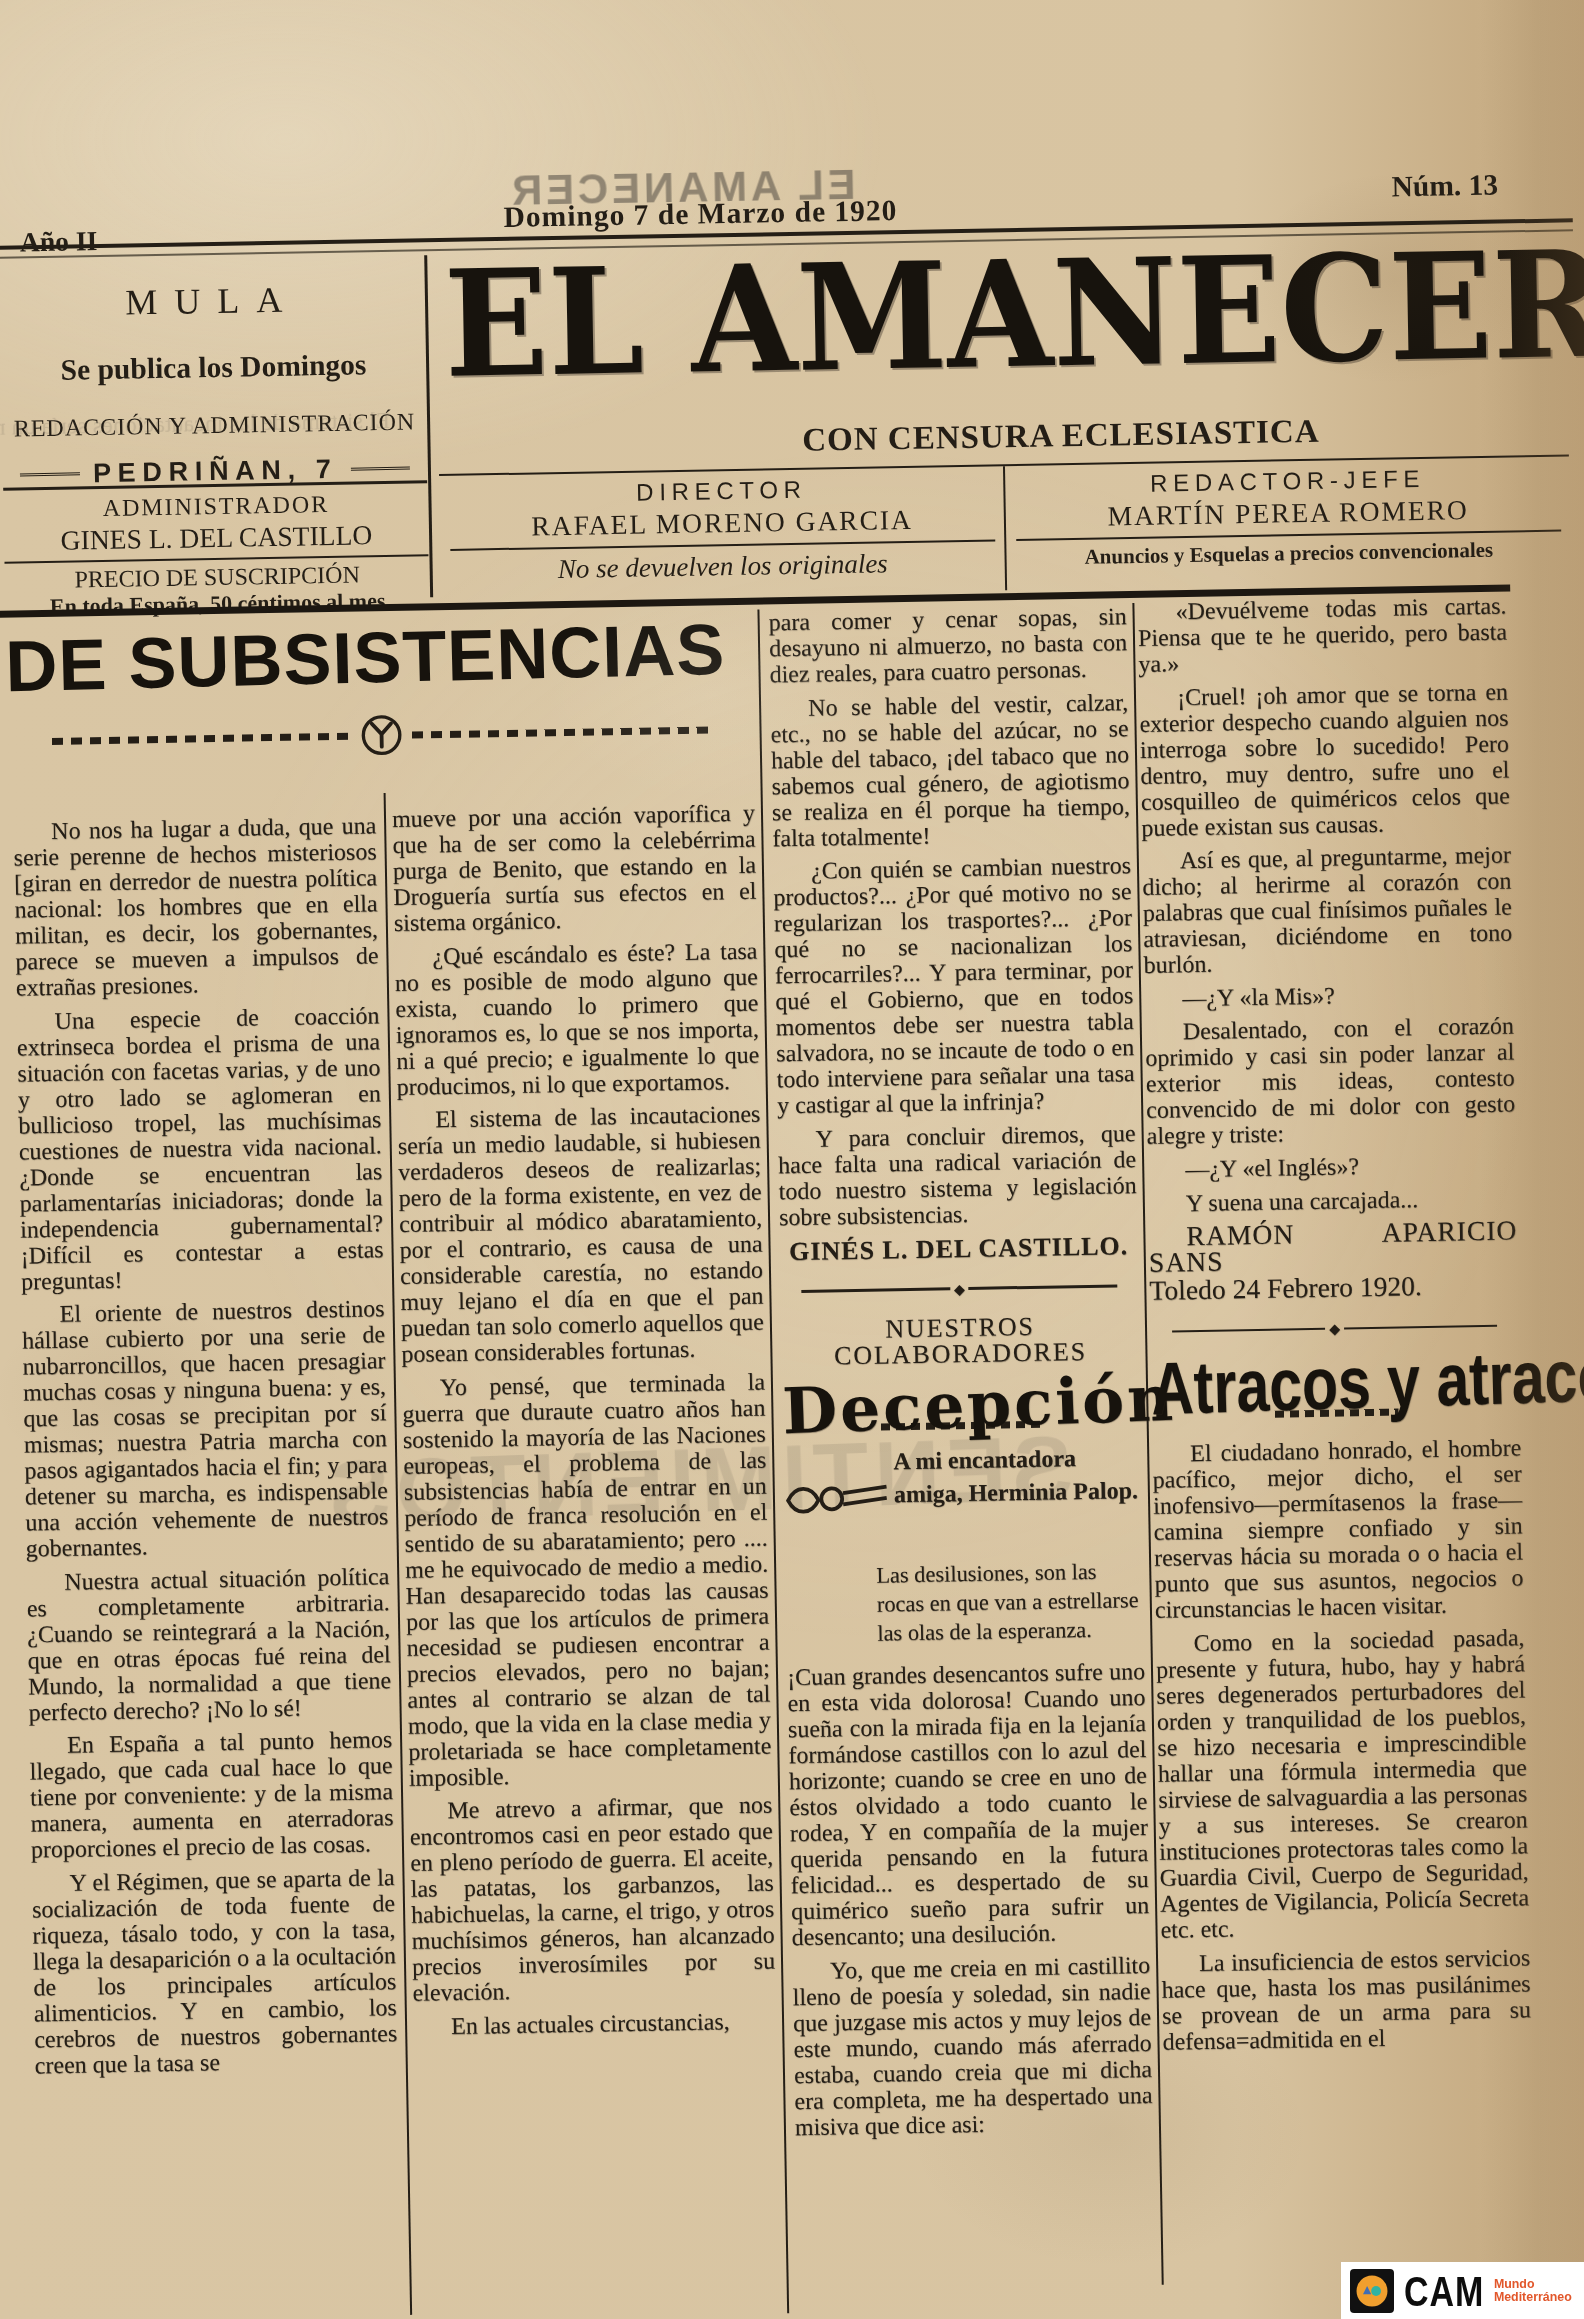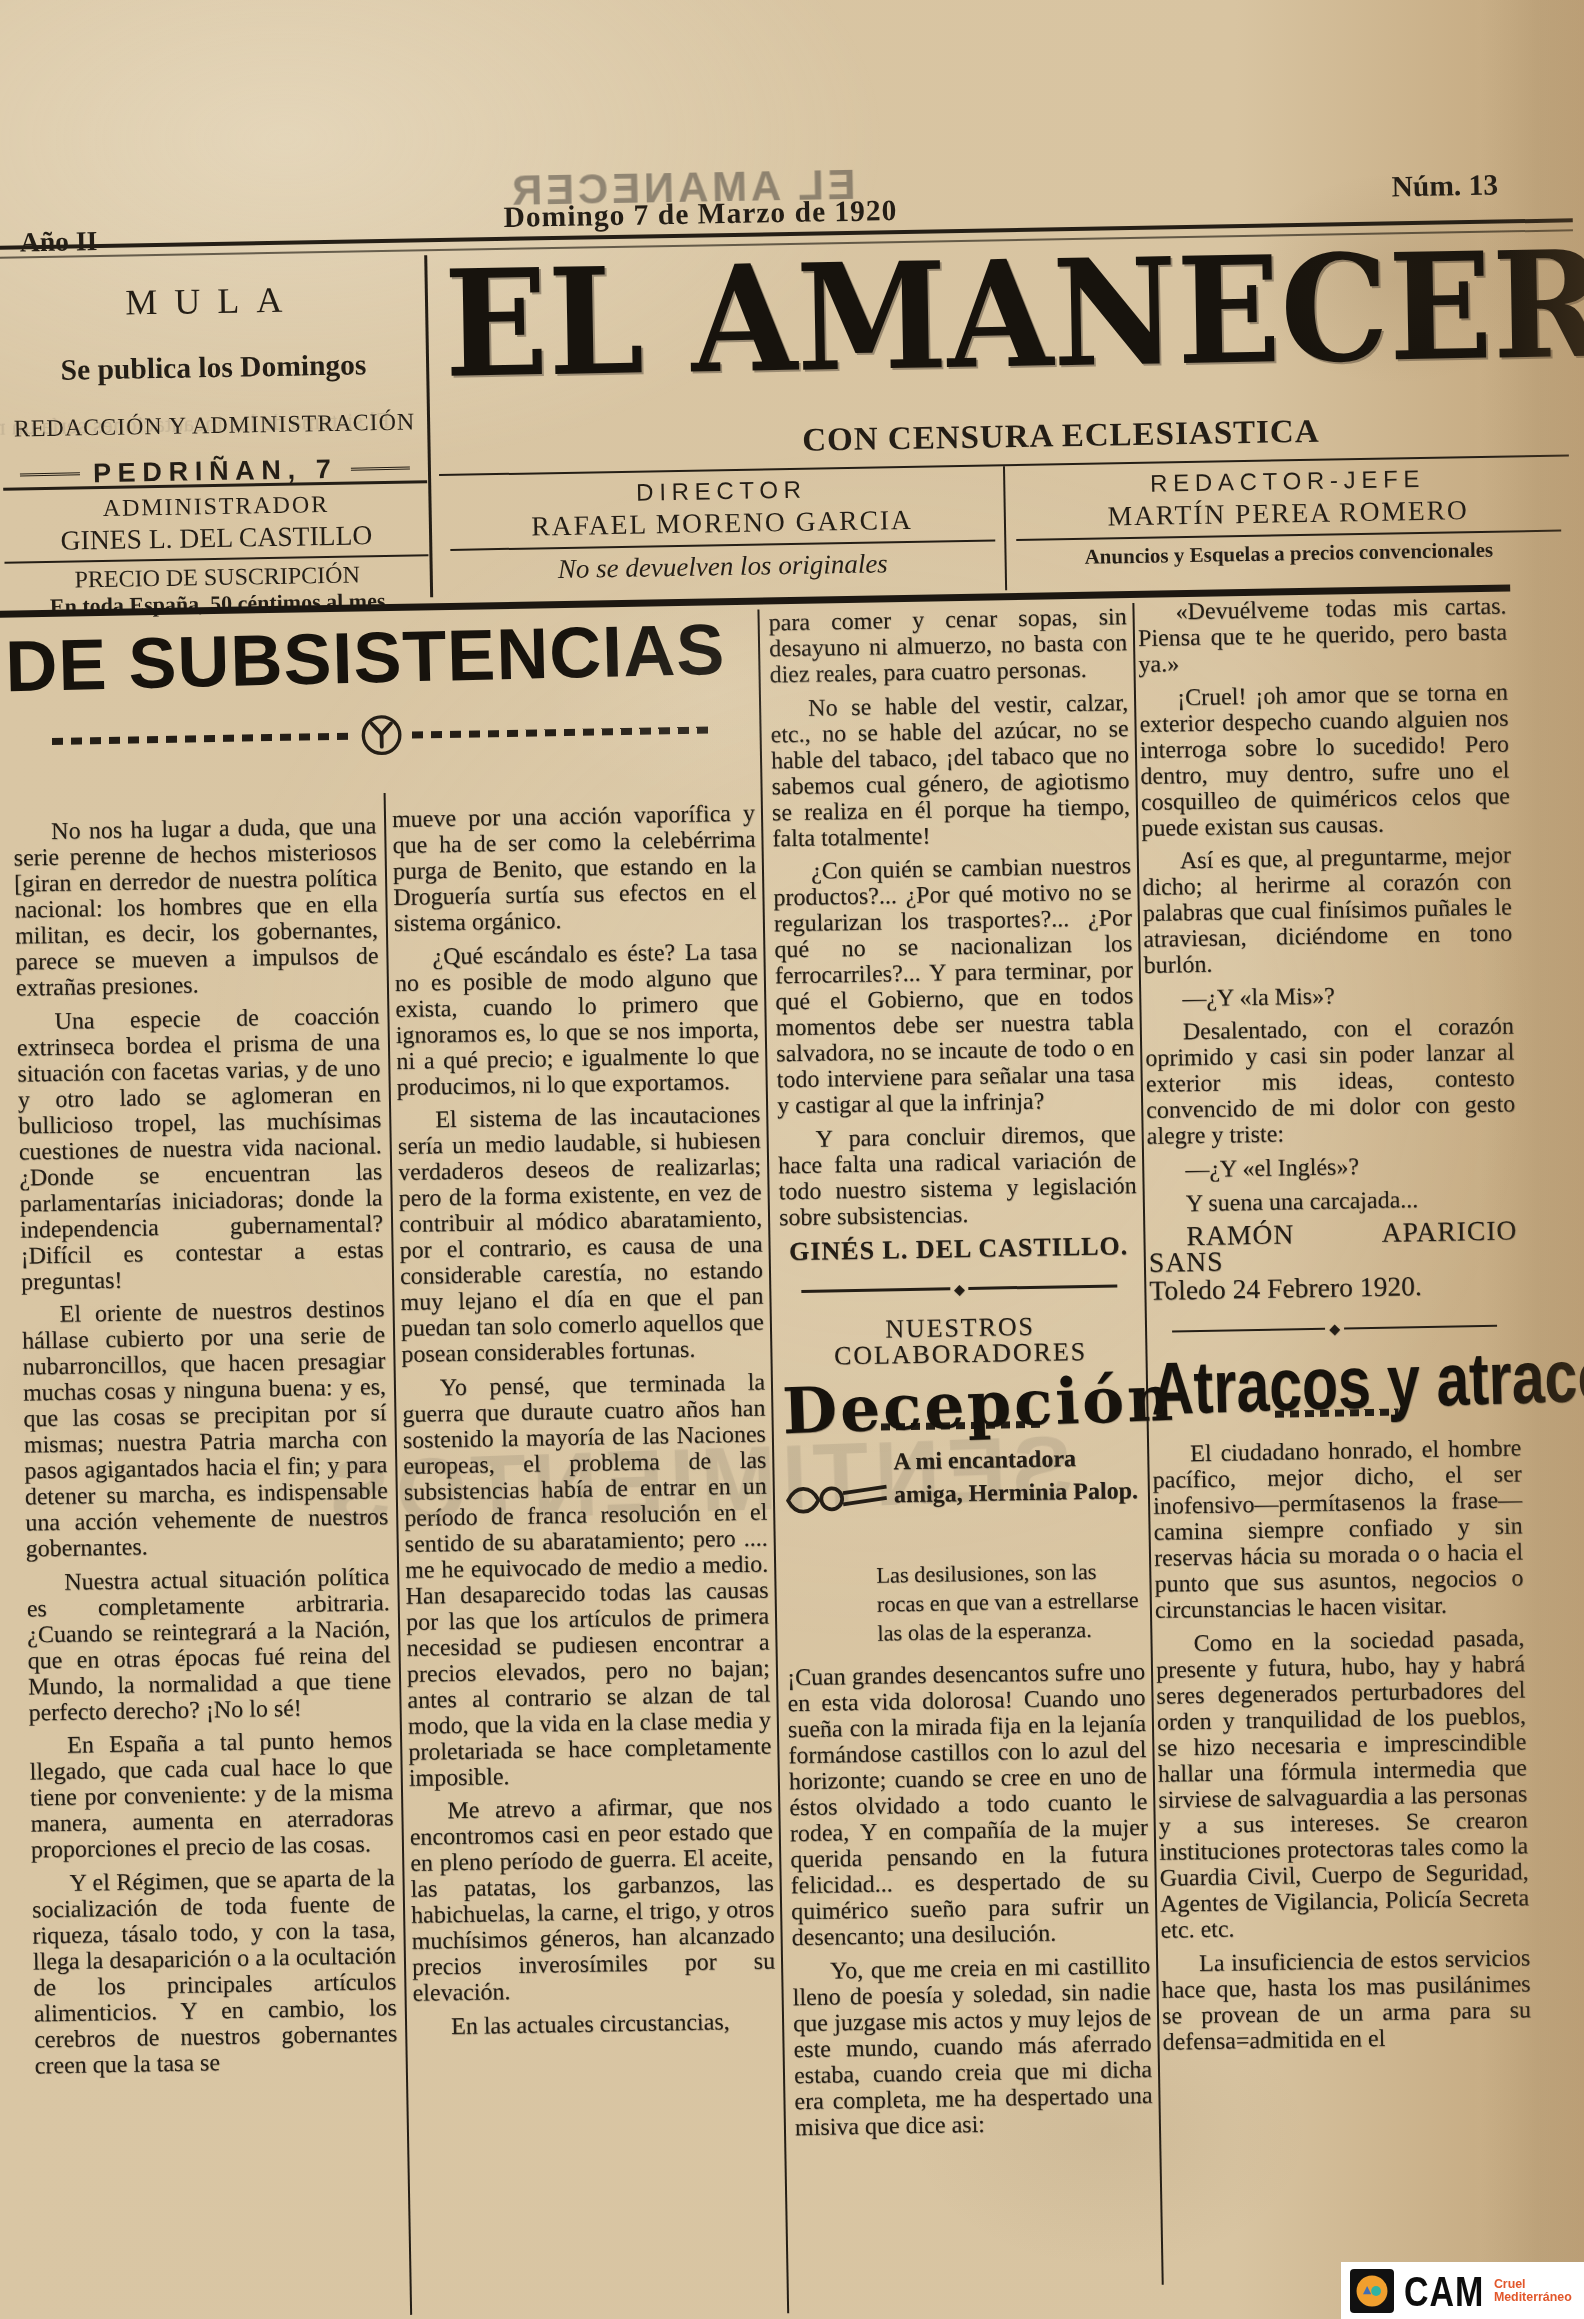--- a/index.html
+++ b/index.html
@@ -256,17 +256,17 @@
 
 <div id="watermark">
   <svg width="44" height="44" viewBox="0 0 54 54">
     <rect x="0" y="0" width="54" height="54" rx="5" fill="#111111"></rect>
     <circle cx="27" cy="27" r="19" fill="#f09f2e"></circle>
     <polygon points="16,31 26,31 21,21" fill="#3f6eb5"></polygon>
     <circle cx="32" cy="27" r="6" fill="#2fb3a3"></circle>
   </svg>
   <div class="cam">CAM</div>
   <div class="sub">
-    <div>Cruel</div>
+    <div>Mundo</div>
     <div>Mediterráneo</div>
   </div>
 </div>
 
 
 </body></html>

